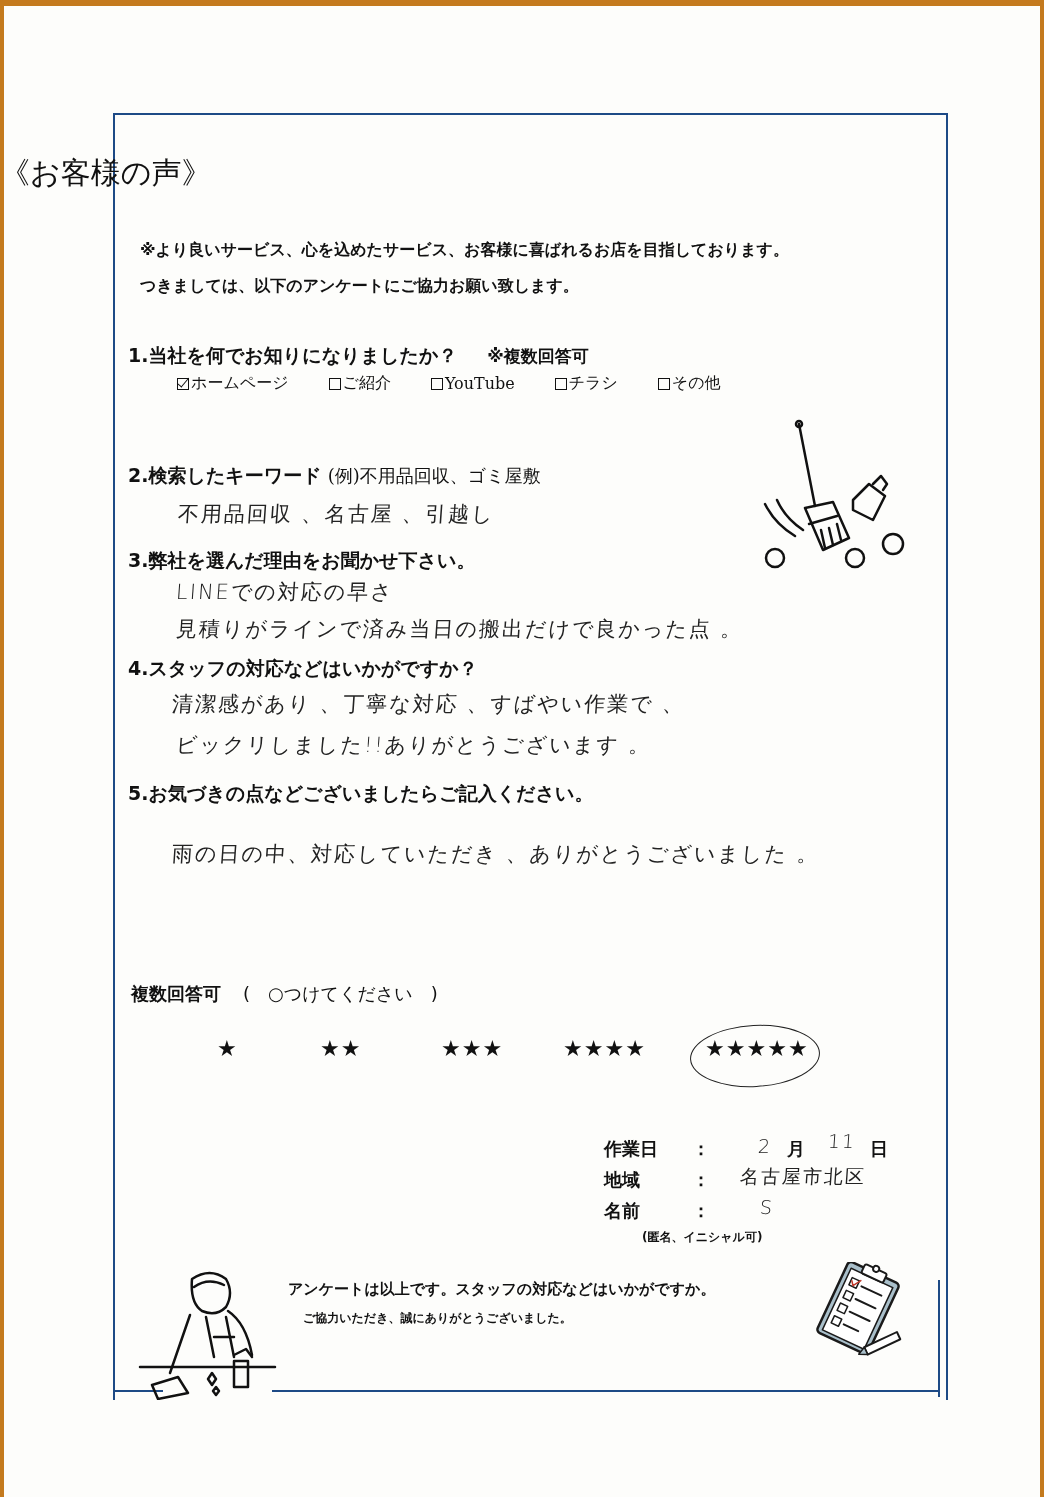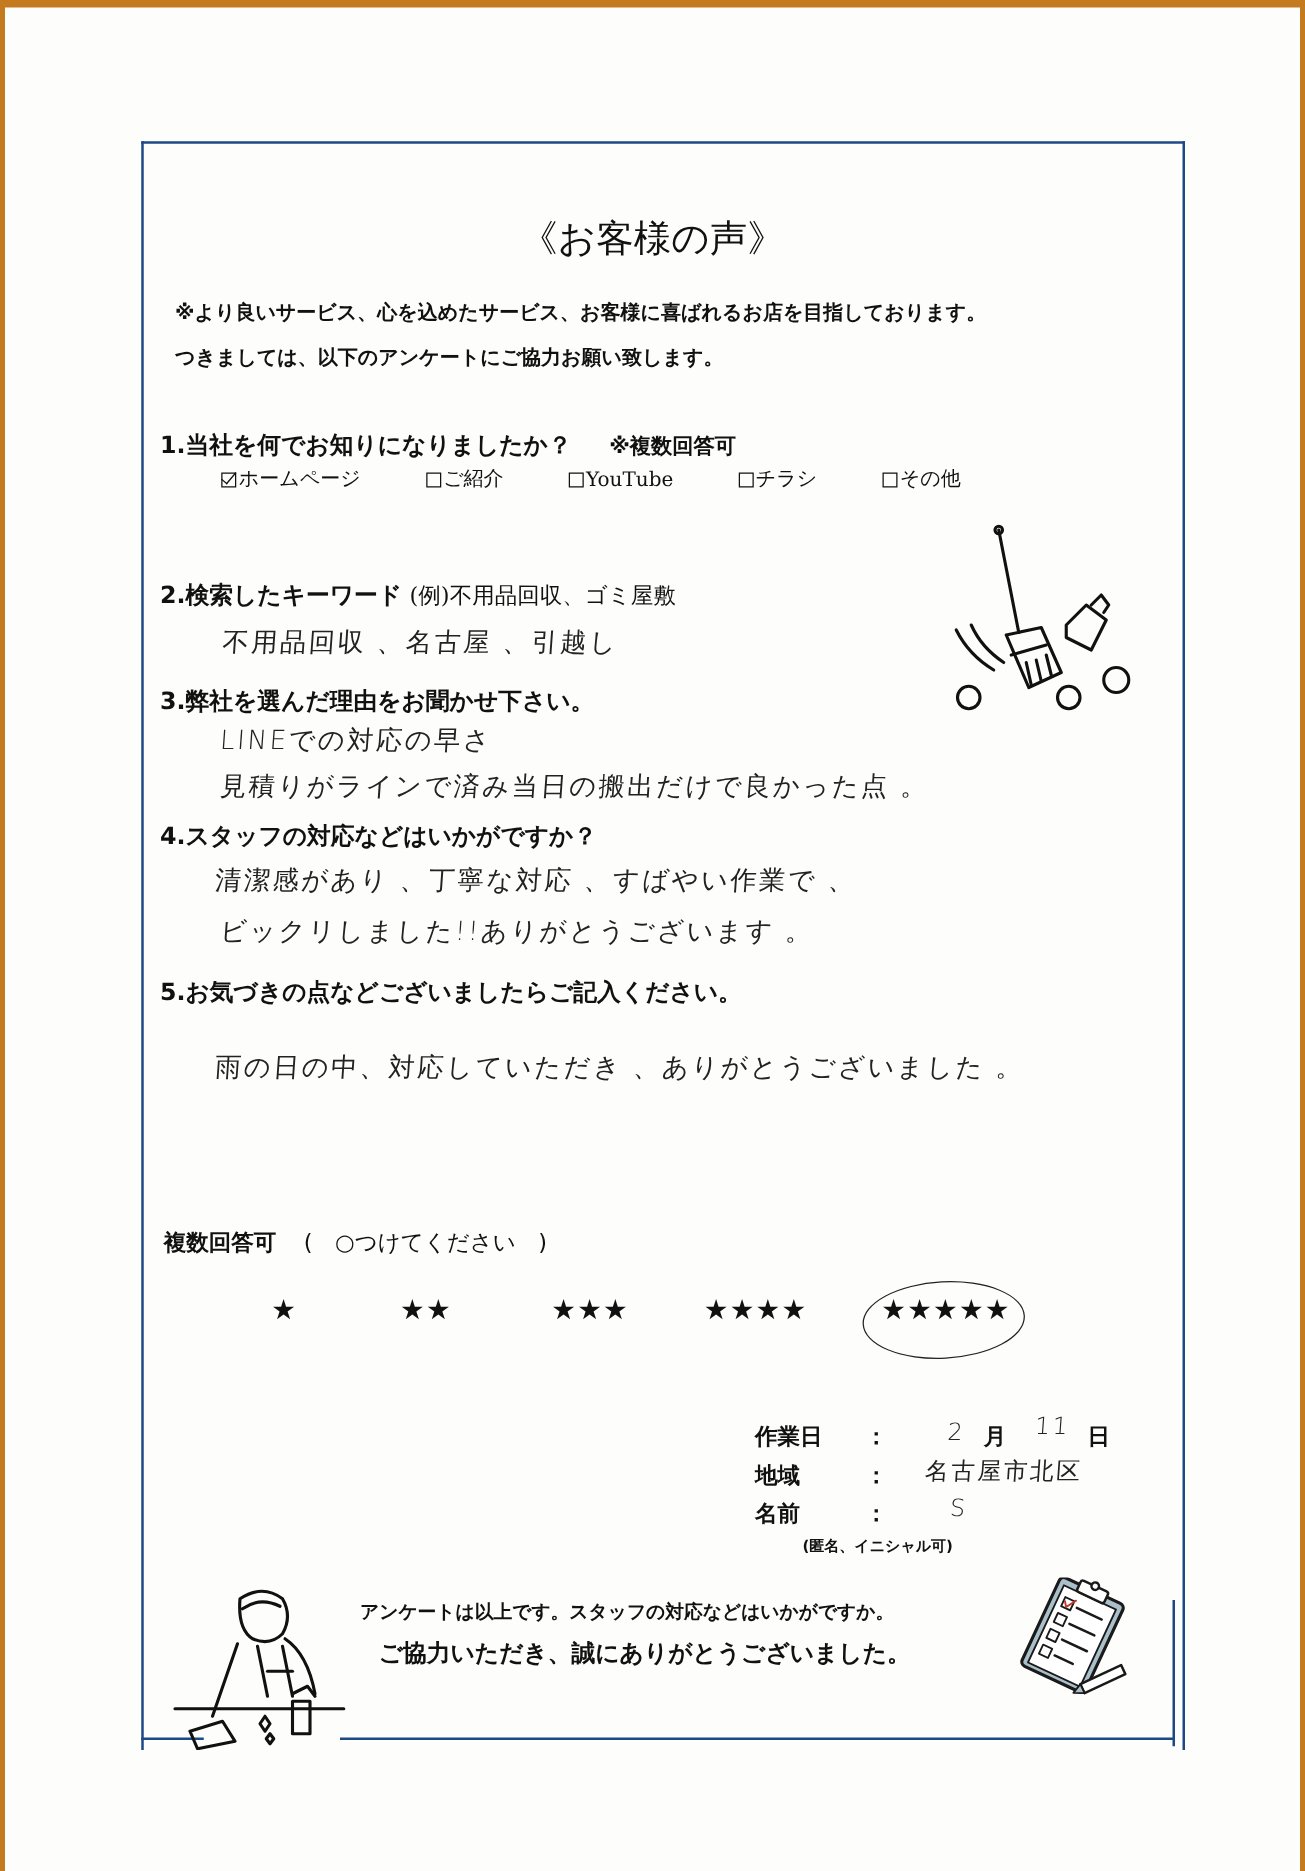--- a/index.html
+++ b/index.html
@@ -24,26 +24,26 @@
     }
     .frame-bottom-right {
       position: absolute; left: 272px; top: 1390px; width: 668px; height: 2px;
       background: #1d4a86;
     }
     .frame-right-bottom {
       position: absolute; left: 938px; top: 1280px; width: 2px; height: 117px;
       background: #1d4a86;
     }
     .abs { position: absolute; white-space: nowrap; color: #111; }
-    .title { left: 0; width: 1044px; text-align: center; top: 153px; font-size: 30px; font-family: "DejaVu Serif", serif; margin-top: 18px; }
+    .title { left: 0; width: 1044px; top: 153px; font-size: 30px; font-family: "DejaVu Serif", serif; }
     .intro { left: 140px; font-size: 16px; font-weight: bold; }
     .q { left: 128px; font-size: 19px; font-weight: bold; }
     .q .note { margin-left: 30px; font-size: 17px; }
     .q .example { margin-left: 6px; font-weight: normal; font-family: "DejaVu Serif", serif; font-size: 18px; }
-    .options { left: 177px; top: 373px; font-size: 16px; display: flex; gap: 16px; }
+    .options { left: 177px; top: 373px; font-size: 16px; display: flex; gap: 4px; }
     .opt { display: inline-flex; align-items: center; margin-right: 36px; }
     .cb {
       display: inline-block; width: 12px; height: 12px; border: 1.5px solid #111;
       margin-right: 2px; position: relative;
     }
     .cb.checked::after {
       content: ""; position: absolute; left: 2px; top: -4px; width: 5px; height: 11px;
       border-right: 1.5px solid #111; border-bottom: 1.5px solid #111; transform: rotate(40deg);
     }
     .hand {
@@ -55,21 +55,21 @@
     .stars { top: 1036px; font-size: 22px; color: #111; letter-spacing: 1px; }
     .circle {
       position: absolute; left: 690px; top: 1025px; width: 130px; height: 62px;
       border: 1.5px solid #222; border-radius: 50%; transform: rotate(-3deg);
     }
     .info-label { left: 604px; font-size: 18px; font-weight: bold; }
     .colon { left: 692px; font-size: 18px; font-weight: bold; }
     .info-val { font-size: 19px; }
     .anon { left: 606px; top: 1229px; font-size: 12px; font-weight: bold; margin-left: 36px; }
     .closing1 { left: 288px; top: 1280px; font-size: 15px; font-weight: bold; }
-    .closing2 { left: 303px; top: 1310px; font-size: 19px; font-weight: bold; text-align: center; }
+    .closing2 { left: 303px; top: 1310px; font-size: 12px; font-weight: bold; text-align: center; }
     svg.illus { position: absolute; }
   </style>
 </head>
 <body>
 
 <div class="paper"></div>
 <div class="frame"></div>
 <div class="frame-bottom-left"></div>
 <div class="frame-bottom-right"></div>
 

